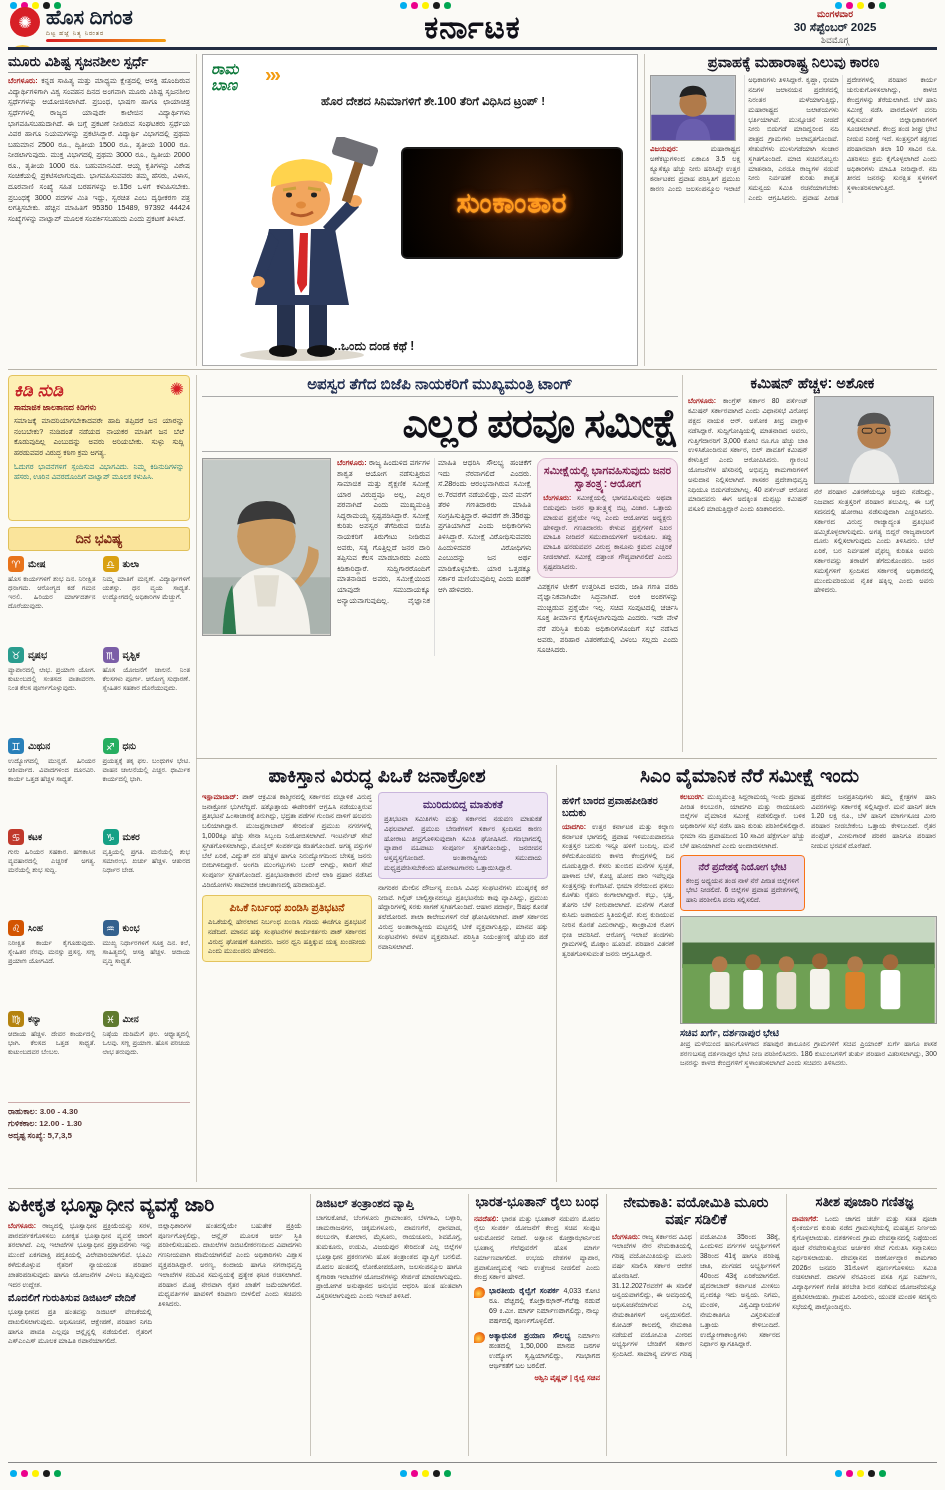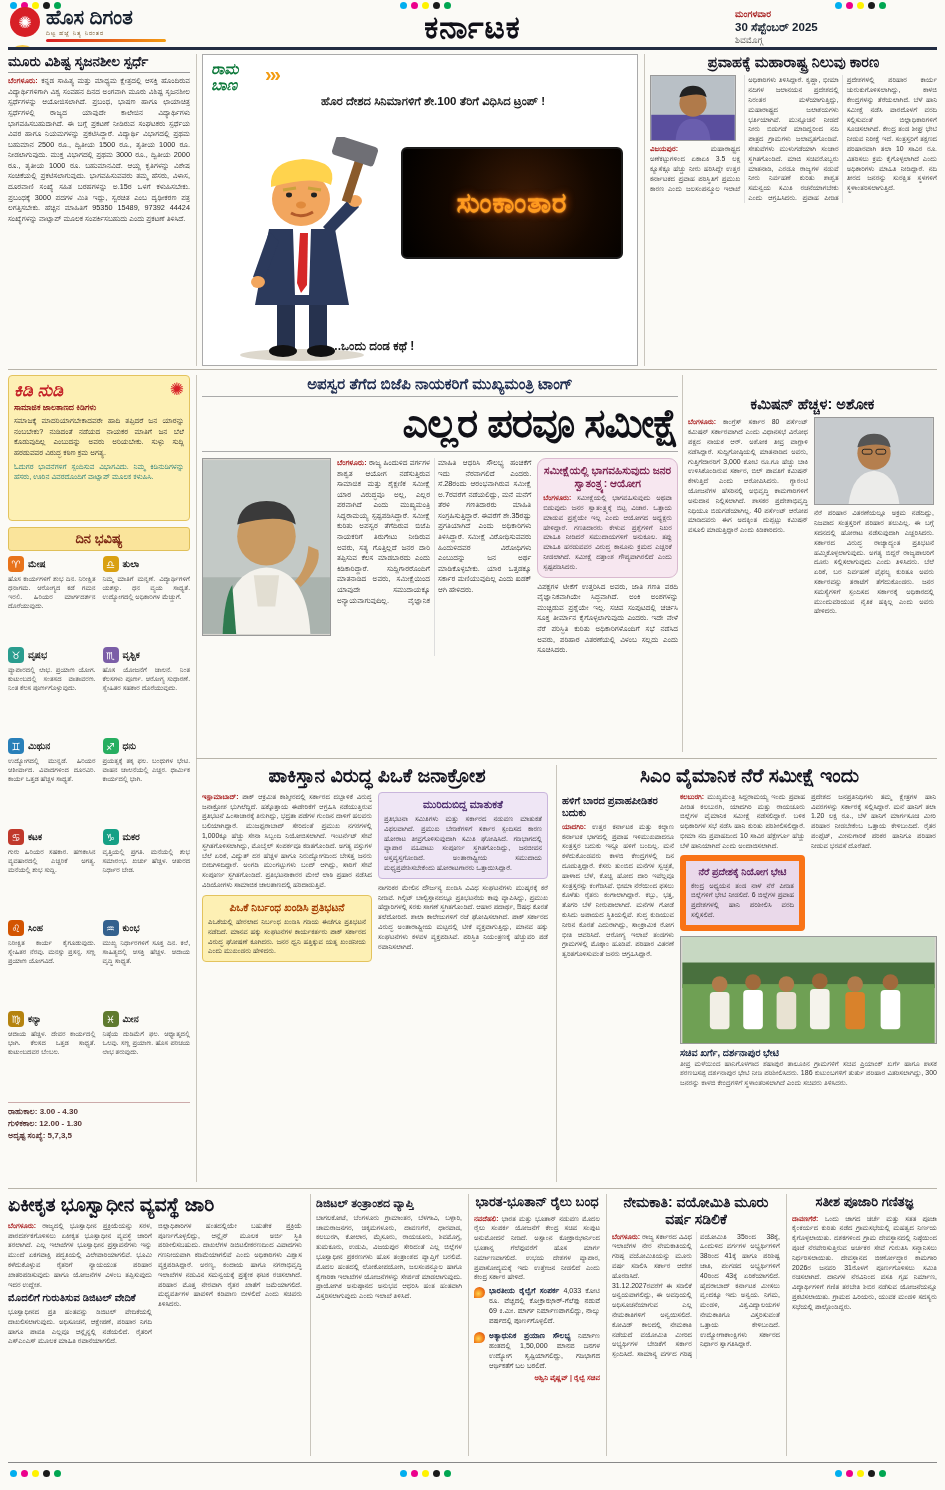--- a/index.html
+++ b/index.html
@@ -15,21 +15,21 @@
   
   .logo-wrap{display:flex;align-items:flex-start;gap:6px}
   .logo-badge{width:30px;height:30px;border-radius:50%;background:#d71f26;color:#fff;
               display:flex;align-items:center;justify-content:center;font-size:16px}
   .logo-text{font-size:20px;font-weight:800;color:#17212f;line-height:1}
   .logo-tag{font-size:6px;color:#6b4a1e;letter-spacing:1px;margin-top:2px}
   .logo-swoosh{height:3px;background:linear-gradient(90deg,#d71f26,#f39c12);border-radius:2px;margin-top:2px}
   .pageno{display:inline-block;margin-top:3px;font-size:13px;font-weight:800;color:#17212f;
           background:#f6c948;border-radius:50% 50% 50% 0;padding:1px 5px}
   .section-title{font-size:31px;font-weight:800;color:#101018;letter-spacing:1px;text-align:center}
-  .mast-right{text-align:left;line-height:1.25}
+  .mast-right{text-align:center;line-height:1.25}
   .mast-day{font-size:9px;font-weight:bold;color:#a82121}
   .mast-date{font-size:11.5px;font-weight:800;color:#17212f}
   .mast-ed{font-size:9px;color:#444}
   
   .h-col{font-size:13.5px;font-weight:800;color:#141420;line-height:1.2;padding-bottom:2px;border-bottom:1px solid #999;margin-bottom:3px}
   .h-md{font-size:14.5px;font-weight:800;color:#141420;text-align:center;line-height:1.2;margin-bottom:4px}
   .h-lg{font-size:19px;font-weight:800;color:#141420;text-align:center;line-height:1.15;margin-bottom:5px}
   .h-sm{font-size:10px;font-weight:800;color:#1c1c2a;line-height:1.25;margin:3px 0 2px}
   .kicker{font-size:15px;font-weight:800;color:#1d2a4d;text-align:center;line-height:1.2;
           border-bottom:1px solid #aaa;padding-bottom:3px}
@@ -37,21 +37,21 @@
         line-height:1.1;padding:4px 0 6px;border-bottom:1px solid #aaa;margin-bottom:6px}
   .body-sm{font-size:7.3px;line-height:1.45;text-align:justify;color:#242424}
   .body-xs{font-size:6.9px;line-height:1.42;text-align:justify;color:#2a2a2a}
   .dl{font-weight:bold;color:#a81c1c}
   .cols2{column-count:2;column-gap:8px;column-rule:1px solid #ddd}
   .cols3{column-count:3;column-gap:8px;column-rule:1px solid #ddd}
   .flexrow{display:flex;gap:6px}
   
   .yellowbox{background:#fdf0b4;border:1px solid #e3c35e;border-radius:4px;padding:5px}
   .lavbox{background:#efe6f5;border:1px solid #c9b5dc;border-radius:4px;padding:5px}
-  .purplebox{background:#ead9ea;border:6px solid #f97316;border-radius:4px;padding:5px}
+  .purplebox{background:#ead9ea;border:1px solid #f97316;border-radius:4px;padding:5px}
   .pinkbox{background:#f7e7f0;border:1px solid #d9b9cf;border-radius:9px;padding:5px}
   .boxhead{font-size:10.5px;font-weight:800;text-align:center;line-height:1.25;margin-bottom:3px}
   .kidi-title{font-size:17px;font-weight:800;font-style:italic;color:#c42127}
   .kidi-sub{font-size:8px;font-weight:bold;color:#8a1a1a;margin:2px 0 3px}
   .kidi-note{font-size:7.2px;color:#0e6f6f;margin-top:4px;text-align:justify;line-height:1.4}
   .star{color:#d71f26;font-size:17px;line-height:1}
   
   .horo-title{background:#fae49b;color:#7a2412;font-weight:800;font-size:13px;text-align:center;
               padding:3px 0;border:1px solid #e0c05a;border-radius:3px;margin-bottom:5px}
   .zgrid{display:grid;grid-template-columns:1fr 1fr;gap:5px 7px}
@@ -325,21 +325,21 @@
           <div class="boxhead" style="color:#7a1f4d">ಸಮೀಕ್ಷೆಯಲ್ಲಿ ಭಾಗವಹಿಸುವುದು ಜನರ ಸ್ವಾತಂತ್ರ್ಯ: ಆಯೋಗ</div>
           <p class="body-xs"><span class="dl">ಬೆಂಗಳೂರು:</span> <span>ಸಮೀಕ್ಷೆಯಲ್ಲಿ ಭಾಗವಹಿಸುವುದು ಅಥವಾ ಬಿಡುವುದು ಜನರ ಸ್ವಾತಂತ್ರ್ಯಕ್ಕೆ ಬಿಟ್ಟ ವಿಚಾರ. ಒತ್ತಾಯ ಮಾಡುವ ಪ್ರಶ್ನೆಯೇ ಇಲ್ಲ ಎಂದು ಆಯೋಗದ ಅಧ್ಯಕ್ಷರು ಹೇಳಿದ್ದಾರೆ. ಗಣತಿದಾರರು ಕೇಳುವ ಪ್ರಶ್ನೆಗಳಿಗೆ ನಿಖರ ಮಾಹಿತಿ ನೀಡಿದರೆ ಸಮುದಾಯಗಳಿಗೆ ಅನುಕೂಲ. ತಪ್ಪು ಮಾಹಿತಿ ಹರಡುವವರ ವಿರುದ್ಧ ಕಾನೂನು ಕ್ರಮದ ಎಚ್ಚರಿಕೆ ನೀಡಲಾಗಿದೆ. ಸಮೀಕ್ಷೆ ದತ್ತಾಂಶ ಗೌಪ್ಯವಾಗಿರಲಿದೆ ಎಂದು ಸ್ಪಷ್ಟಪಡಿಸಿದರು.</span></p>
         </div>
         <p class="body-sm" style="margin-top:4px">ವಿಪಕ್ಷಗಳ ಟೀಕೆಗೆ ಉತ್ತರಿಸಿದ ಅವರು, ಜಾತಿ ಗಣತಿ ವರದಿ ವೈಜ್ಞಾನಿಕವಾಗಿಯೇ ಸಿದ್ಧವಾಗಿದೆ. ಅಂಕಿ ಅಂಶಗಳನ್ನು ಮುಚ್ಚಿಡುವ ಪ್ರಶ್ನೆಯೇ ಇಲ್ಲ. ಸಚಿವ ಸಂಪುಟದಲ್ಲಿ ಚರ್ಚಿಸಿ ಸೂಕ್ತ ತೀರ್ಮಾನ ಕೈಗೊಳ್ಳಲಾಗುವುದು ಎಂದರು. ಇದೇ ವೇಳೆ ನೆರೆ ಪರಿಸ್ಥಿತಿ ಕುರಿತು ಅಧಿಕಾರಿಗಳೊಂದಿಗೆ ಸಭೆ ನಡೆಸಿದ ಅವರು, ಪರಿಹಾರ ವಿತರಣೆಯಲ್ಲಿ ವಿಳಂಬ ಸಲ್ಲದು ಎಂದು ಸೂಚಿಸಿದರು.</p>
       </div>
     </div>
   </section>
 
   <div class="vrule" style="left:682px;top:375px;height:377px"></div>
 
-  <section class="abs" style="left:688px;top:396px;width:249px;height:377px">
+  <section class="abs" style="left:688px;top:375px;width:249px;height:377px">
     <h2 class="h-md">ಕಮಿಷನ್ ಹೆಚ್ಚಳ: ಅಶೋಕ</h2>
     <div class="flexrow">
       <p class="body-xs" style="width:120px"><span class="dl">ಬೆಂಗಳೂರು:</span> <span>ಕಾಂಗ್ರೆಸ್ ಸರ್ಕಾರ 80 ಪರ್ಸೆಂಟ್ ಕಮಿಷನ್ ಸರ್ಕಾರವಾಗಿದೆ ಎಂದು ವಿಧಾನಸಭೆ ವಿರೋಧ ಪಕ್ಷದ ನಾಯಕ ಆರ್. ಅಶೋಕ ತೀವ್ರ ವಾಗ್ದಾಳಿ ನಡೆಸಿದ್ದಾರೆ. ಸುದ್ದಿಗೋಷ್ಠಿಯಲ್ಲಿ ಮಾತನಾಡಿದ ಅವರು, ಗುತ್ತಿಗೆದಾರರಿಗೆ 3,000 ಕೋಟಿ ರೂ.ಗೂ ಹೆಚ್ಚು ಬಾಕಿ ಉಳಿಸಿಕೊಂಡಿರುವ ಸರ್ಕಾರ, ಬಿಲ್ ಪಾವತಿಗೆ ಕಮಿಷನ್ ಕೇಳುತ್ತಿದೆ ಎಂದು ಆರೋಪಿಸಿದರು. ಗ್ಯಾರಂಟಿ ಯೋಜನೆಗಳ ಹೆಸರಿನಲ್ಲಿ ಅಭಿವೃದ್ಧಿ ಕಾಮಗಾರಿಗಳಿಗೆ ಅನುದಾನ ನಿಲ್ಲಿಸಲಾಗಿದೆ. ಶಾಸಕರ ಪ್ರದೇಶಾಭಿವೃದ್ಧಿ ನಿಧಿಯೂ ಬಿಡುಗಡೆಯಾಗಿಲ್ಲ. 40 ಪರ್ಸೆಂಟ್ ಆರೋಪ ಮಾಡಿದವರು ಈಗ ಅದಕ್ಕಿಂತ ದುಪ್ಪಟ್ಟು ಕಮಿಷನ್ ವಸೂಲಿ ಮಾಡುತ್ತಿದ್ದಾರೆ ಎಂದು ಕಿಡಿಕಾರಿದರು.</span></p>
       <div style="width:120px">
         <svg class="photo" width="120" height="88" viewBox="0 0 120 88" style="margin-bottom:3px">
           <rect width="120" height="88" fill="#c6cacd"></rect>
           <path d="M34 88 Q38 56 60 54 Q82 56 86 88 Z" fill="#ececea"></path>
           <circle cx="60" cy="36" r="17" fill="#b57f4e"></circle>
           <path d="M43 30 Q45 16 60 16 Q75 16 77 30 Q64 24 43 30 Z" fill="#555"></path>
           <rect x="48" y="32" width="10" height="5" rx="2" fill="none" stroke="#222"></rect>

